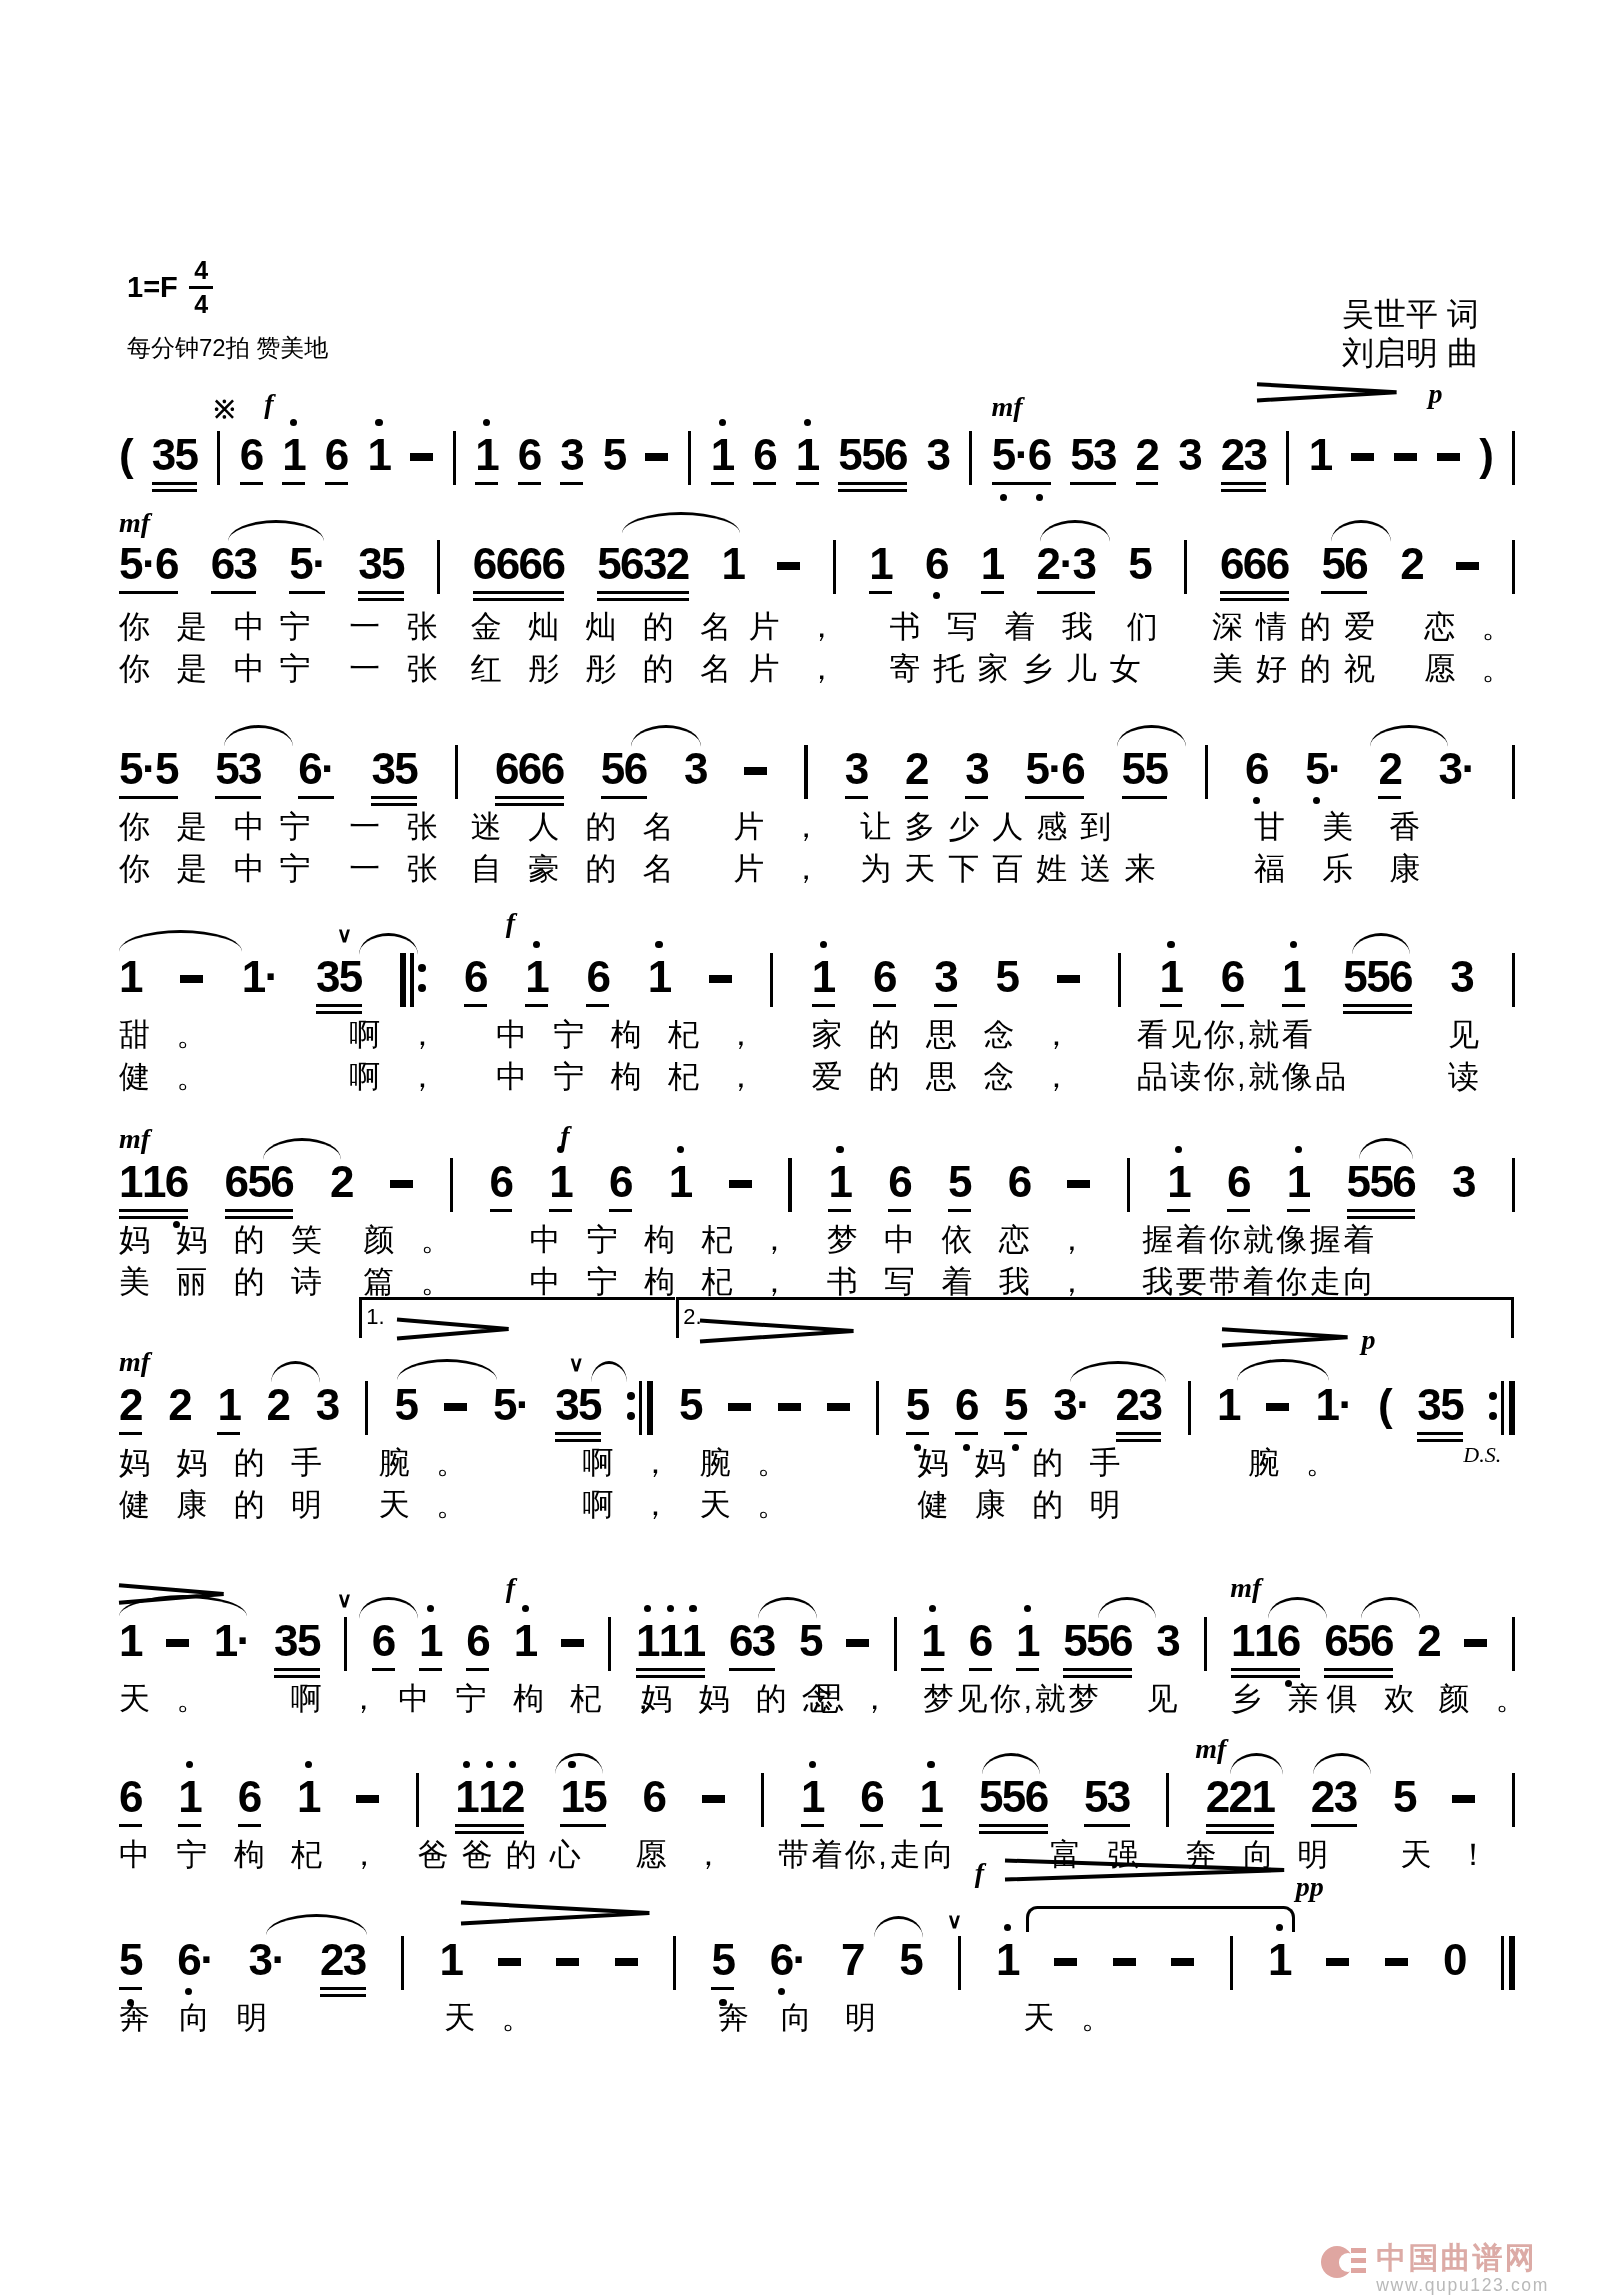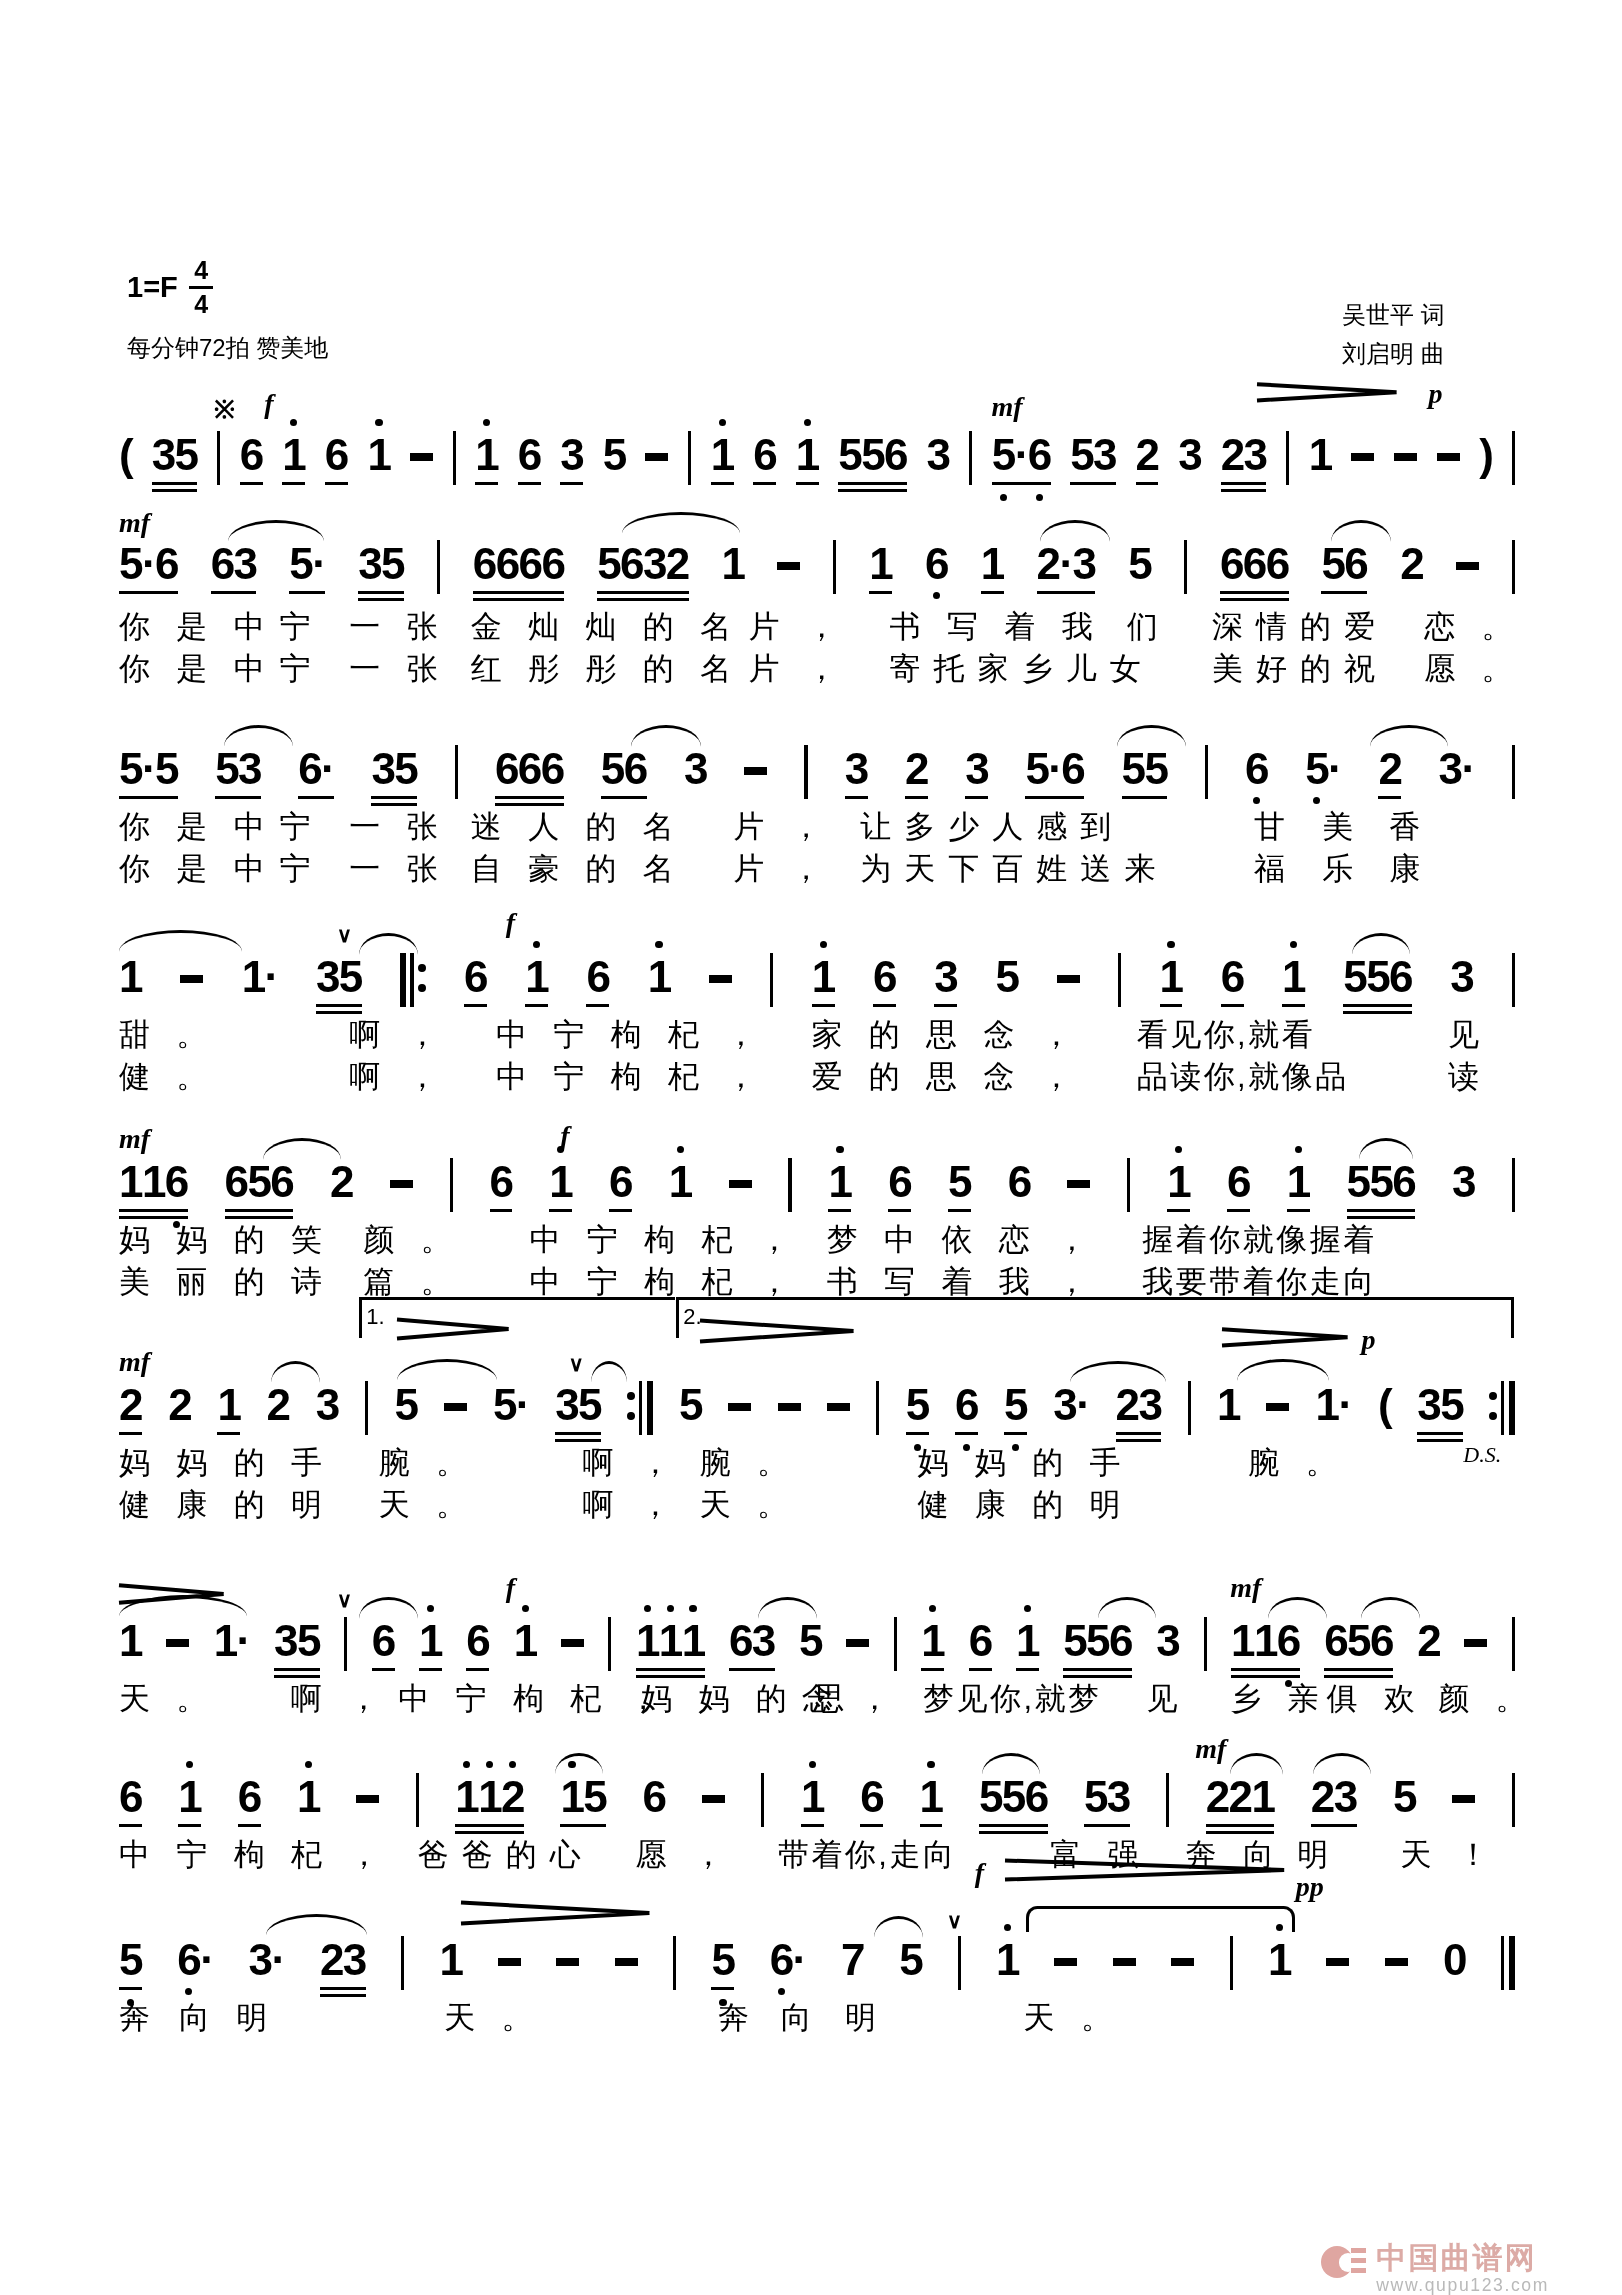--- a/index.html
+++ b/index.html
@@ -7,21 +7,21 @@
          font-family:"Liberation Sans",sans-serif;color:#000;}
   
   .title{position:absolute;top:156px;left:0;width:100%;text-align:center;
          font-size:53px;font-weight:700;letter-spacing:5.2px;}
   .keysig{position:absolute;left:127px;top:255px;font-size:29px;font-weight:700;
           display:flex;align-items:center;}
   .meter{display:inline-flex;flex-direction:column;align-items:center;margin-left:11.4px;}
   .meter .mt{border-bottom:3.1px solid #000;padding:0 5.2px 1px;}
   .meter span{font-size:25px;font-weight:700;line-height:30px;}
   .tempo{position:absolute;left:127px;top:332px;font-size:24px;}
-  .credits{position:absolute;left:1342px;top:295px;font-size:24px;line-height:39px;}
+  .credits{position:absolute;left:1342px;top:295px;font-size:32px;line-height:39px;}
   
   .system{position:absolute;left:119px;width:1396px;}
   .notes{display:flex;justify-content:space-between;align-items:flex-start;position:relative;}
   .tok{position:relative;font-weight:700;font-size:44px;line-height:48px;text-align:center;}
   .tok .chars{letter-spacing:-1.6px;white-space:nowrap;}
   .tok.txt{font-weight:700;}
   .ch{position:relative;display:inline-block;}
   .od{position:absolute;left:50%;margin-left:-3.6px;width:7.3px;height:7.3px;border-radius:50%;background:#000;}
   .od.hi{top:-12.5px;}
   .od.lo{bottom:-11.4px;}

